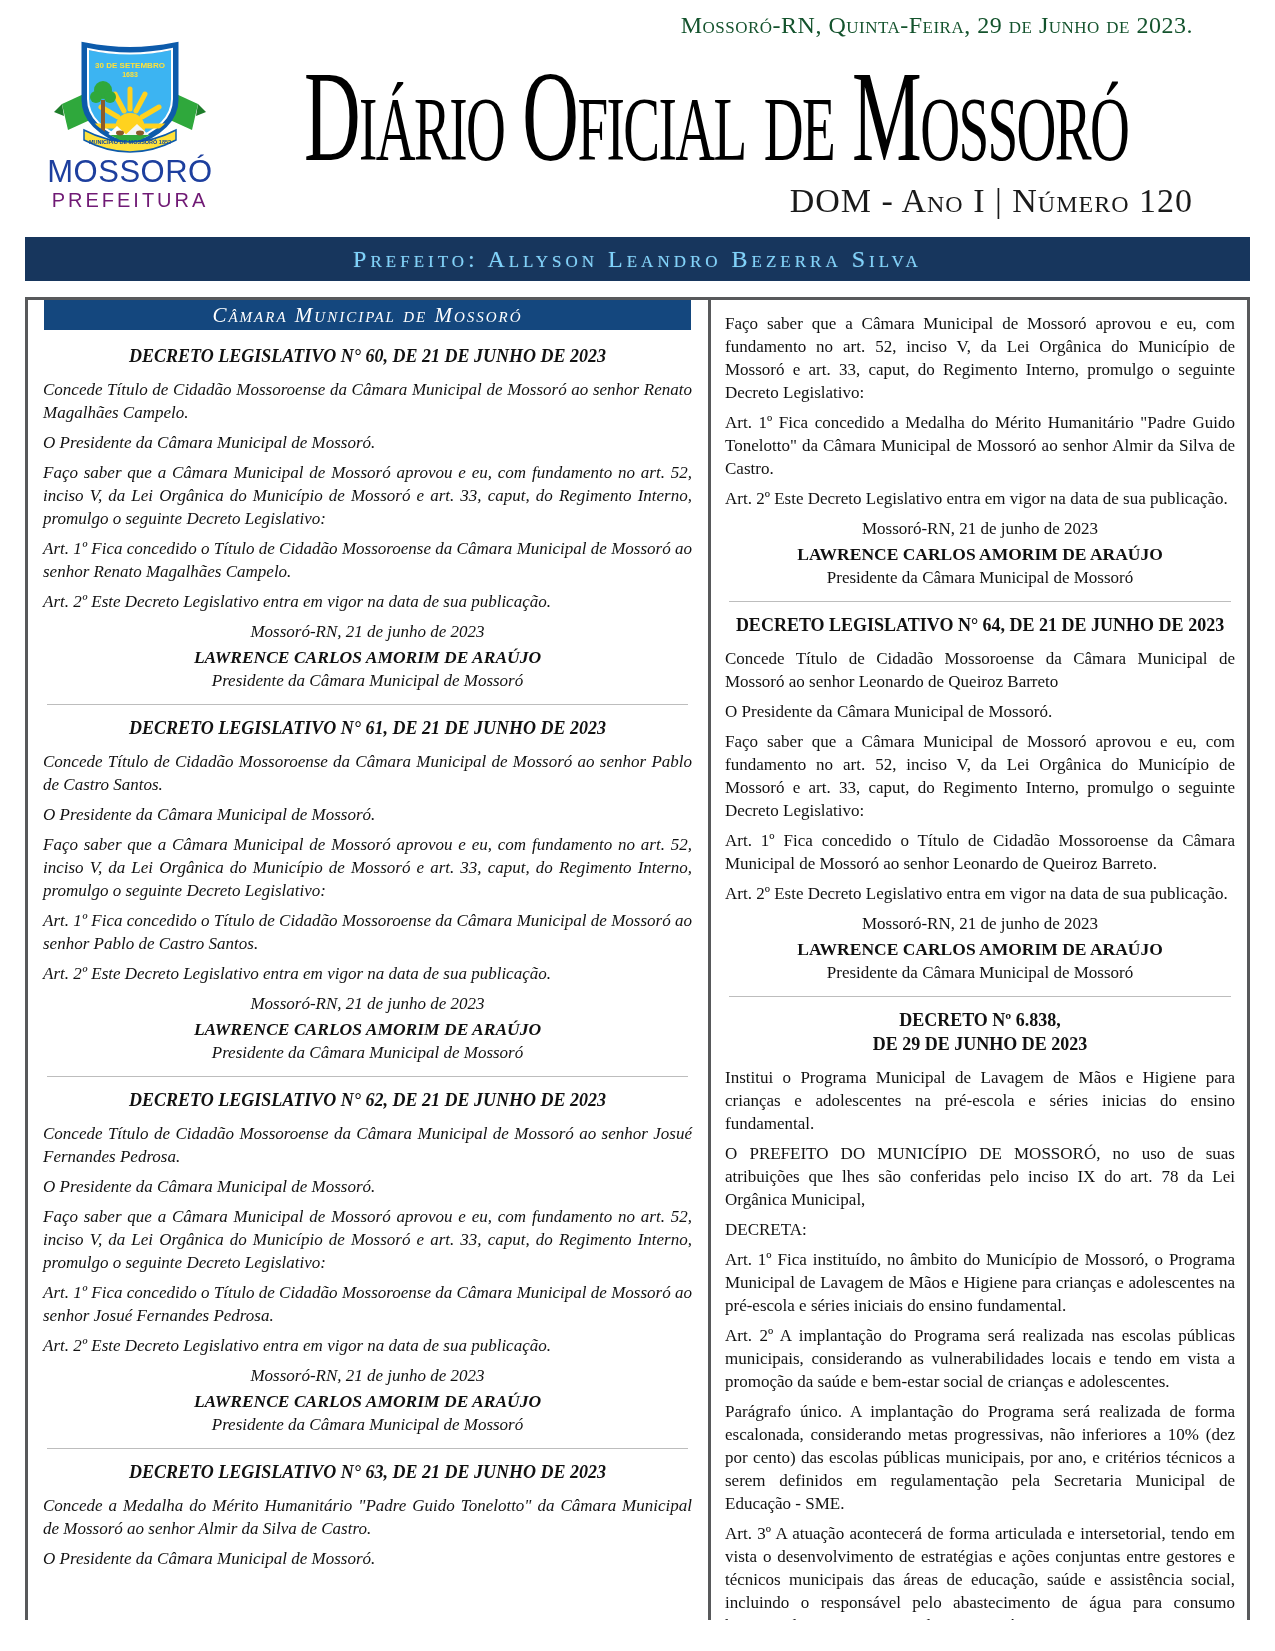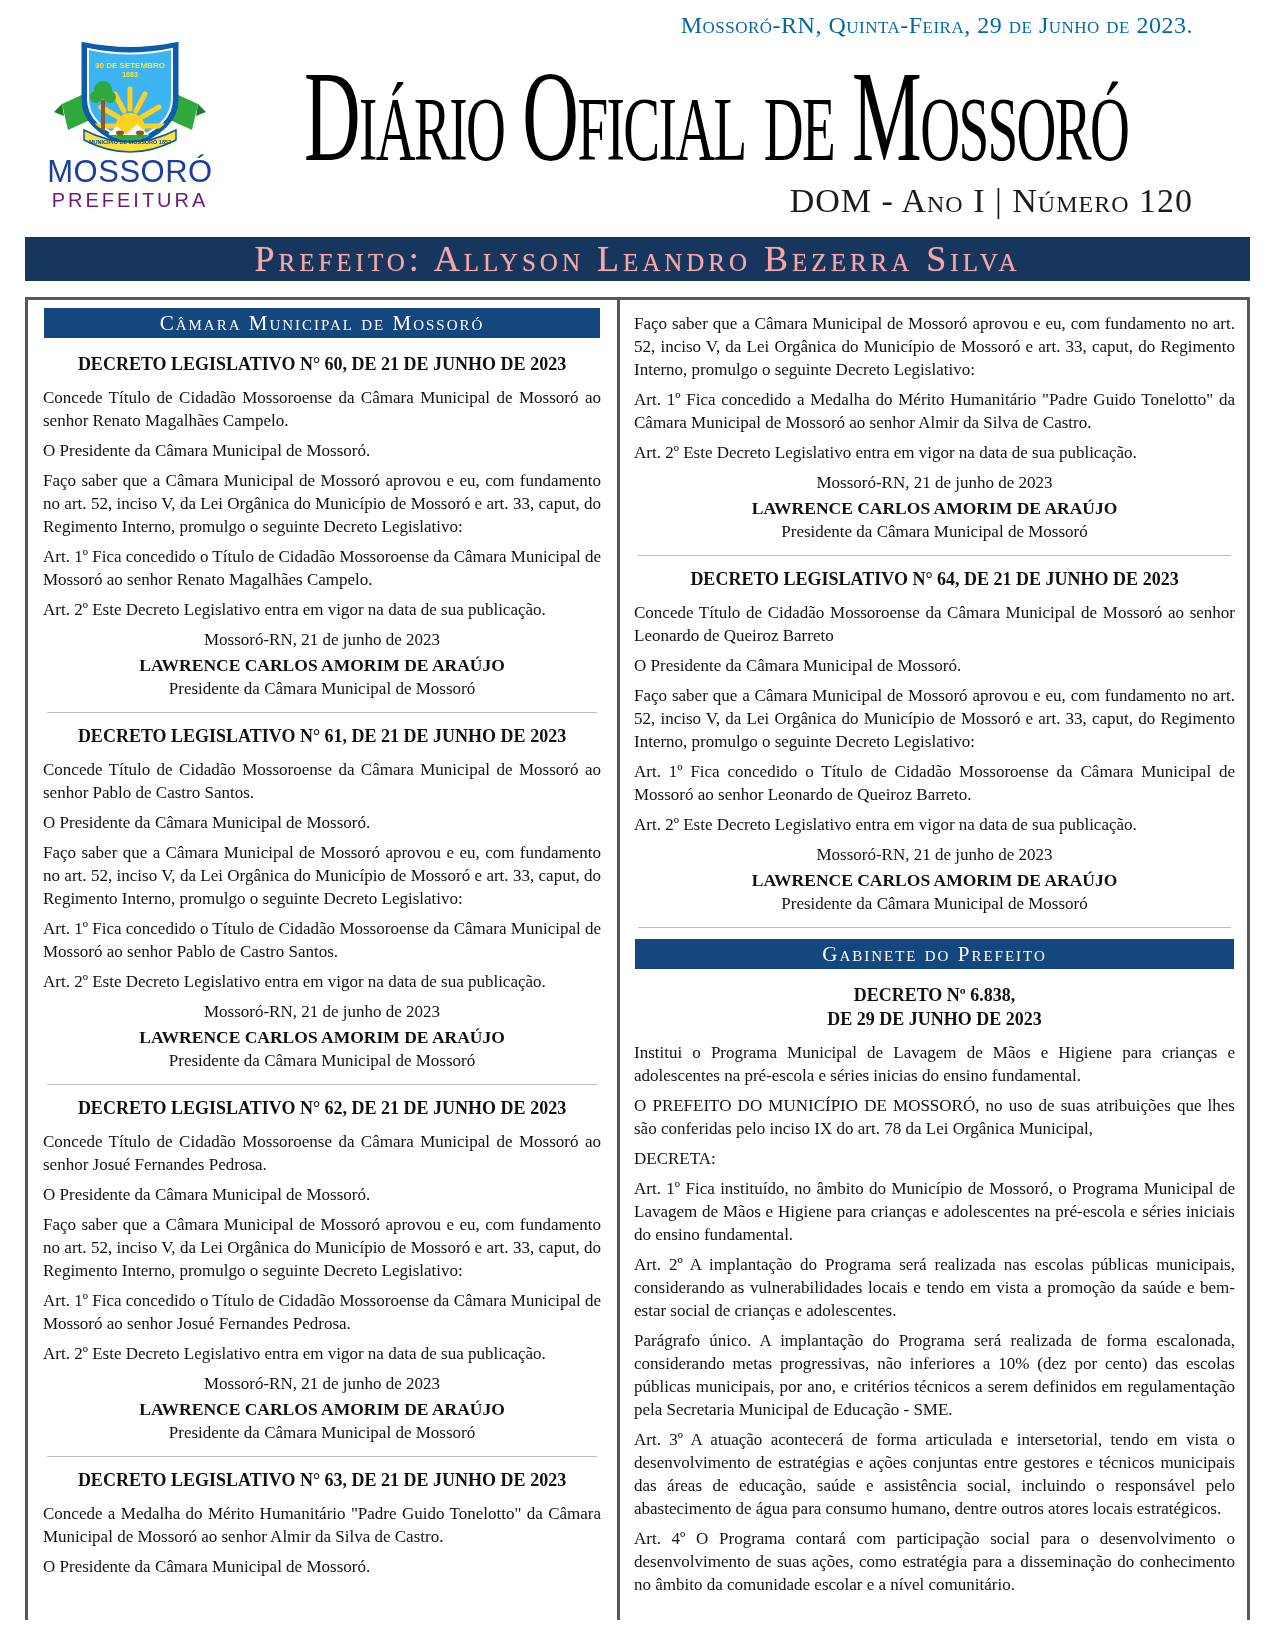--- a/index.html
+++ b/index.html
@@ -8,21 +8,21 @@
     background:#ffffff;
     font-family:"Liberation Serif", serif;
     color:#111;
     position:relative;
     overflow:hidden;
   }
   
   .hdr{position:absolute;top:0;left:0;width:1275px;height:285px;}
   .date-line{
     position:absolute;top:12px;right:82px;
-    font-variant:small-caps;font-size:24px;letter-spacing:0.5px;color:#0369a1;
+    font-variant:small-caps;font-size:24px;letter-spacing:0.5px;color:#14532d;
   }
   .logo{position:absolute;left:24px;top:38px;width:212px;text-align:center;}
   .logo svg{display:block;margin:0 auto;}
   .logo-word{
     font-family:"Liberation Sans", sans-serif;font-weight:normal;
     font-size:31px;color:#1d3f9e;letter-spacing:0.5px;line-height:1.05;
   }
   .logo-sub{
     font-family:"Liberation Sans", sans-serif;
     font-size:20px;color:#701a75;letter-spacing:3px;line-height:1.1;
@@ -38,31 +38,31 @@
   }
   .edition-line{
     position:absolute;top:182px;right:82px;
     font-variant:small-caps;font-size:34px;letter-spacing:1px;color:#1a1a1a;
   }
   .banner{
     position:absolute;top:237px;left:25px;right:25px;height:44px;
     background:#17365d;display:flex;align-items:center;justify-content:center;
   }
   .banner span{
-    color:#fca5a5;font-variant:small-caps;font-size:36px;letter-spacing:4px;
+    color:#7dd3fc;font-variant:small-caps;font-size:24px;letter-spacing:4px;
     text-shadow:0 0 1px rgba(255,255,255,.4);
   }
   
   .content-box{
     position:absolute;top:297px;left:25px;width:1225px;height:1323px;
     border:3px solid #58595b;border-bottom:none;box-sizing:border-box;
     display:flex;overflow:hidden;background:#fff;
   }
   .col{box-sizing:border-box;font-size:17px;line-height:23px;}
-  .col-left{width:589px;padding:8px 16px 0 15px;}
+  .col-left{width:680px;padding:0 16px 0 15px;font-style:italic;}
   .col-right{flex:1;border-left:3px solid #58595b;padding:12px 12px 0 14px;}
   .sec-bar{
     height:30px;background:#14477e;margin:0 1px 14px 1px;
     display:flex;align-items:center;justify-content:center;
   }
   .col-right .sec-bar{margin-top:8px;}
   .sec-bar span{
     color:#fff;font-variant:small-caps;font-size:21px;letter-spacing:2px;
   }
   .title{
@@ -195,23 +195,20 @@
       <div class="title">DECRETO LEGISLATIVO N° 64, DE 21 DE JUNHO DE 2023</div>
       <div class="p">Concede Título de Cidadão Mossoroense da Câmara Municipal de Mossoró ao senhor Leonardo de Queiroz Barreto</div>
       <div class="p">O Presidente da Câmara Municipal de Mossoró.</div>
       <div class="p">Faço saber que a Câmara Municipal de Mossoró aprovou e eu, com fundamento no art. 52, inciso V, da Lei Orgânica do Município de Mossoró e art. 33, caput, do Regimento Interno, promulgo o seguinte Decreto Legislativo:</div>
       <div class="p">Art. 1º Fica concedido o Título de Cidadão Mossoroense da Câmara Municipal de Mossoró ao senhor Leonardo de Queiroz Barreto.</div>
       <div class="p">Art. 2º Este Decreto Legislativo entra em vigor na data de sua publicação.</div>
       <div class="dateline">Mossoró-RN, 21 de junho de 2023</div>
       <div class="sig-name">LAWRENCE CARLOS AMORIM DE ARAÚJO</div>
       <div class="sig-role">Presidente da Câmara Municipal de Mossoró</div>
       <div class="rule"></div>
-      <div class="sec-bar">
-        <span>Gabinete do Prefeito</span>
-      </div>
       <div class="title">DECRETO Nº 6.838,
 DE 29 DE JUNHO DE 2023</div>
       <div class="p">Institui o Programa Municipal de Lavagem de Mãos e Higiene para crianças e adolescentes na pré-escola e séries inicias do ensino fundamental.</div>
       <div class="p">O PREFEITO DO MUNICÍPIO DE MOSSORÓ, no uso de suas atribuições que lhes são conferidas pelo inciso IX do art. 78 da Lei Orgânica Municipal,</div>
       <div class="p">DECRETA:</div>
       <div class="p">Art. 1º Fica instituído, no âmbito do Município de Mossoró, o Programa Municipal de Lavagem de Mãos e Higiene para crianças e adolescentes na pré-escola e séries iniciais do ensino fundamental.</div>
       <div class="p">Art. 2º A implantação do Programa será realizada nas escolas públicas municipais, considerando as vulnerabilidades locais e tendo em vista a promoção da saúde e bem-estar social de crianças e adolescentes.</div>
       <div class="p">Parágrafo único. A implantação do Programa será realizada de forma escalonada, considerando metas progressivas, não inferiores a 10% (dez por cento) das escolas públicas municipais, por ano, e critérios técnicos a serem definidos em regulamentação pela Secretaria Municipal de Educação - SME.</div>
       <div class="p">Art. 3º A atuação acontecerá de forma articulada e intersetorial, tendo em vista o desenvolvimento de estratégias e ações conjuntas entre gestores e técnicos municipais das áreas de educação, saúde e assistência social, incluindo o responsável pelo abastecimento de água para consumo humano, dentre outros atores locais estratégicos.</div>
       <div class="p">Art. 4º O Programa contará com participação social para o desenvolvimento o desenvolvimento de suas ações, como estratégia para a disseminação do conhecimento no âmbito da comunidade escolar e a nível comunitário.</div>

